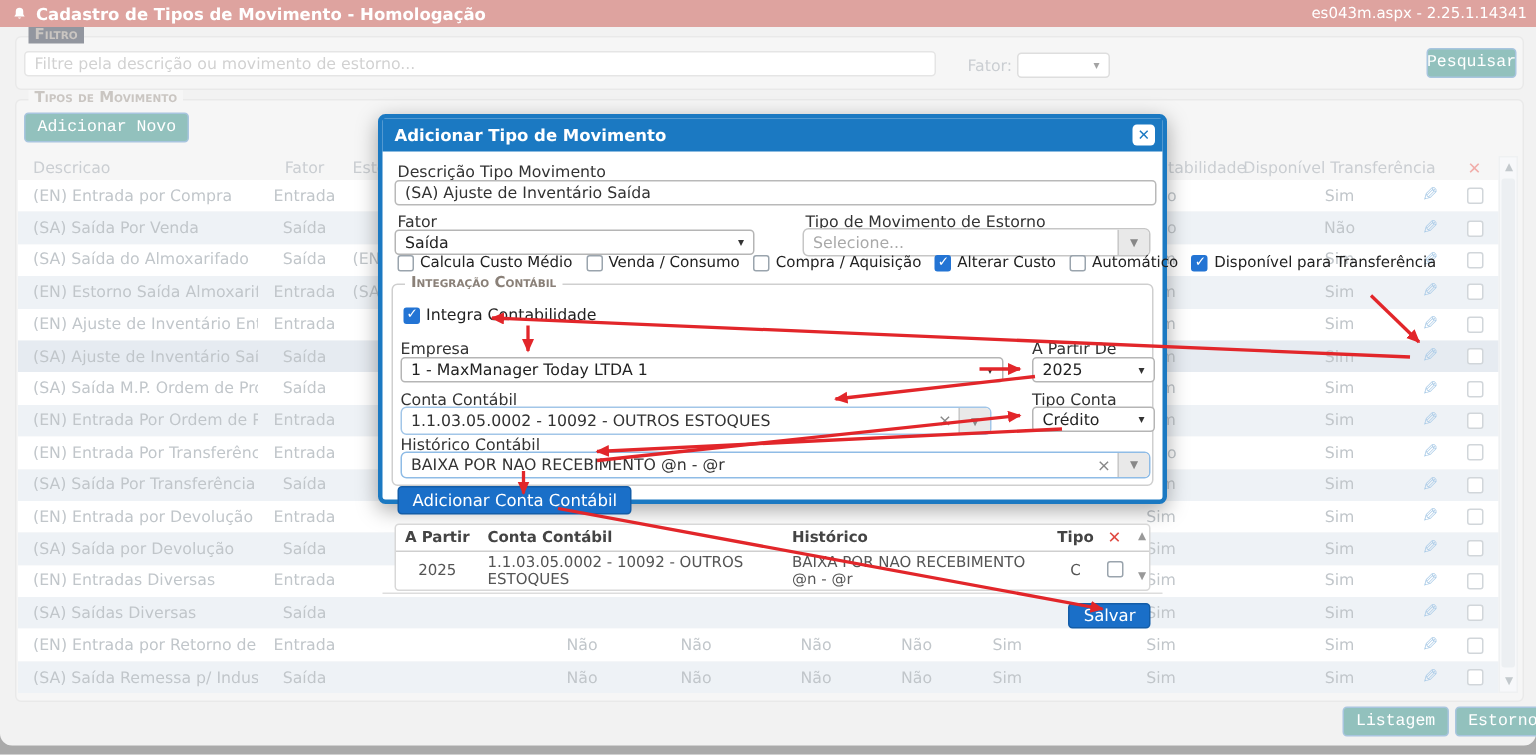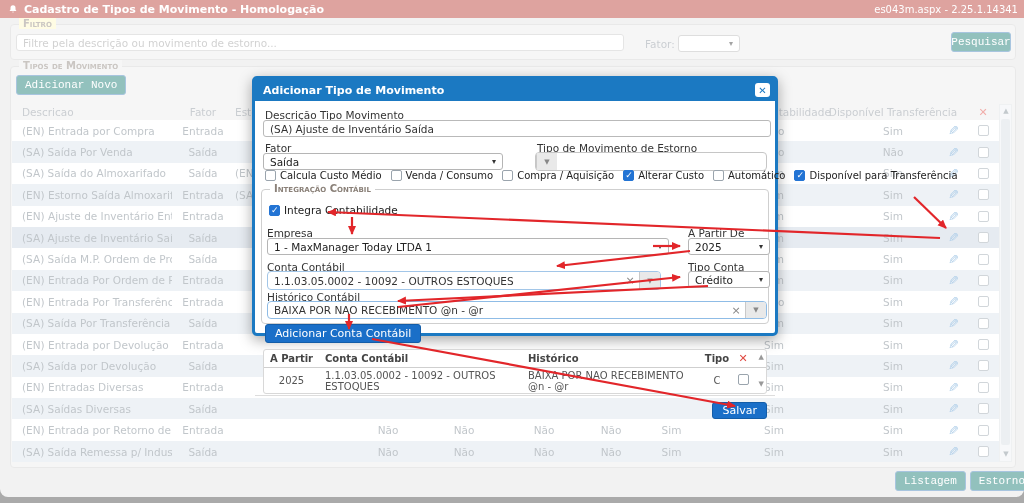--- a/index.html
+++ b/index.html
@@ -5,21 +5,21 @@
   html,body{margin:0;padding:0;font-family:"DejaVu Sans","Liberation Sans",sans-serif;}
   #root{position:relative;width:1024px;height:503px;background:#444;overflow:hidden;}
   .page-bg{position:absolute;left:0;top:0;width:1024px;height:497px;background:#e3e3e3;border-radius:0 0 8px 8px;}
   .corner-tab{position:absolute;left:1000px;top:0;width:24px;height:4px;background:#555;}
   
   .topbar{position:absolute;left:0;top:0;width:1024px;height:18px;background:#b5342c;color:#fff;display:flex;align-items:center;font-size:11px;font-weight:bold;}
   .topbar .bell{margin:0 6px 0 8px;display:flex;}
   .topbar .ver{margin-left:auto;margin-right:6px;font-weight:normal;font-size:10px;white-space:nowrap;}
   
   .fsbox{position:absolute;border:1px solid #cfcfcf;border-radius:4px;background:#ececec;}
-  .fslegend{position:absolute;top:-7px;left:8px;padding:0 4px;background:#fef9c3;font-size:10px;font-weight:bold;font-variant:small-caps;color:#8a8078;white-space:nowrap;}
+  .fslegend{position:absolute;top:-7px;left:8px;padding:0 4px;background:#0f172a;font-size:10px;font-weight:bold;font-variant:small-caps;color:#8a8078;white-space:nowrap;}
   .lbl{position:absolute;font-size:10.5px;color:#333;white-space:nowrap;}
   .btn-blue{position:absolute;background:#0f766e;border:1px solid #3f7fb8;border-radius:3px;color:#fff;font-size:11px;display:flex;align-items:center;justify-content:center;padding:0 8px;font-family:Liberation Mono, monospace;}
   .btn-primary{position:absolute;background:#1a6fc8;border:1px solid #135da8;border-radius:3px;color:#fff;font-size:11px;display:flex;align-items:center;justify-content:center;padding:0 9px;font-family:inherit;}
   .inputbox{position:absolute;background:#fff;border:1px solid #c6c6c6;border-radius:3px;font-size:10.5px;color:#333;display:flex;align-items:center;padding:0 6px;font-family:inherit;}
   .inputbox::placeholder{color:#9a9a9a;}
   .sel{position:absolute;background:#fff;border:1px solid #b5b5b5;border-radius:3px;font-size:10.5px;color:#222;display:flex;align-items:center;padding:0 6px;}
   .sel .ch{margin-left:auto;font-size:8px;color:#333;font-weight:bold;}
   .combo{position:absolute;display:flex;border:1px solid #a2c6e8;border-radius:4px;background:#fff;font-size:10.5px;align-items:stretch;overflow:hidden;}
   .combo .txt{flex:1;padding:0 6px;color:#333;display:flex;align-items:center;white-space:nowrap;overflow:hidden;}
   .combo .x{width:18px;color:#888;display:flex;align-items:center;justify-content:center;font-size:11px;}
@@ -435,20 +435,21 @@
         <span>(SA) Ajuste de Inventário Saída</span>
       </div>
 
     <span class="lbl" style="left:10px;top:63px;">Fator</span>
     <div class="sel" style="left:8px;top:74px;width:226px;height:15px;">
       <span>Saída</span>
         <span class="ch">▾</span>
     </div>
     <span class="lbl" style="left:282px;top:63px;">Tipo de Movimento de Estorno</span>
     <div class="combo dis" style="left:280px;top:73px;width:230px;height:17px;">
+      <span class="txt">Selecione...</span>
         <span class="dd">▼</span>
     </div>
 
     <div class="flags">
         <span class="cbi">
           <span class="cb"></span>
           <span class="cbl">Calcula Custo Médio</span>
         </span>
         <span class="cbi">
           <span class="cb"></span>

